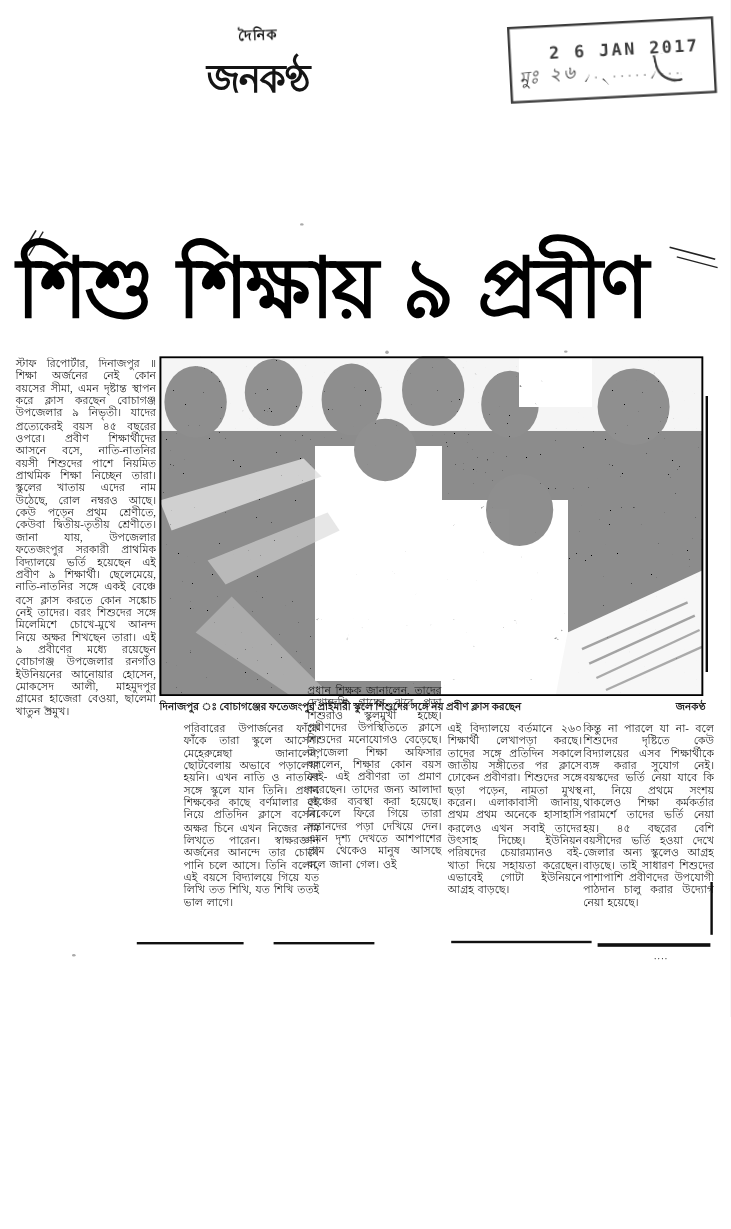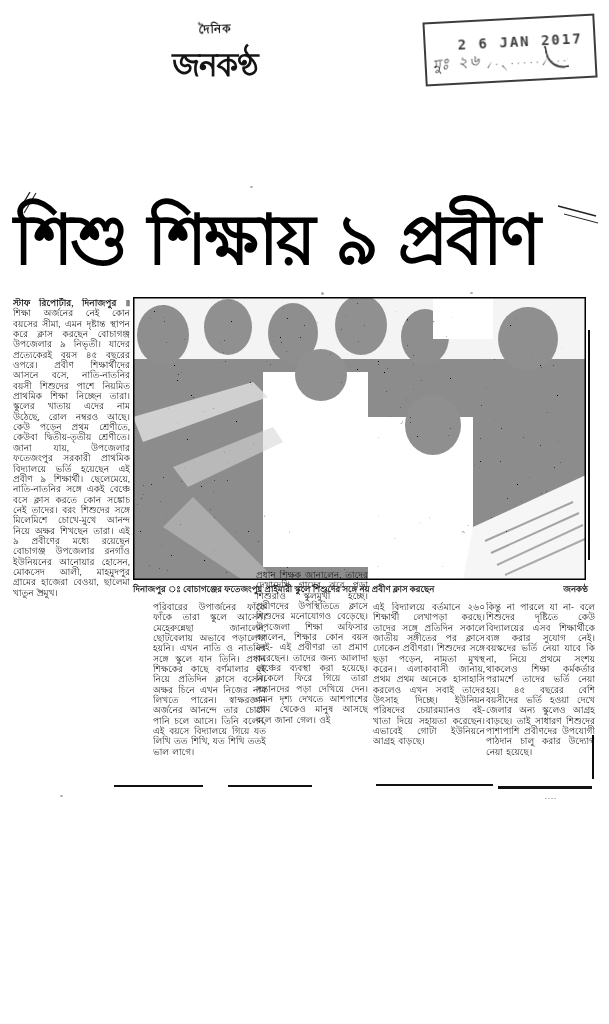--- a/index.html
+++ b/index.html
@@ -51,21 +51,21 @@
     white-space:nowrap; color:#000; transform:scaleY(1.04);
     font-family:"DejaVu Serif", serif;
   }
   .pen-mark { position:absolute; }
   
   .col {
     position:absolute; font-size:9px; line-height:10.35px; text-align:justify;
     color:#1c1c1c; overflow:hidden; filter:blur(.22px);
     word-spacing:1px;
   }
-  .col .dateline { font-weight:bold; }
+  .col .dateline { font-weight:normal; }
   #col1 { left:13px;  top:298px; width:117px; height:488px; }
   #col2 { left:153px; top:602px; width:113px; height:184px; }
   #col3 { left:256px; top:570px; width:112px; height:184px; }
   #col4 { left:373px; top:602px; width:112px; height:184px; }
   #col5 { left:486px; top:602px; width:109px; height:184px; }
   
   .photo {
     position:absolute; left:133px; top:297px; width:453px; height:283px;
     background:#000;
   }

